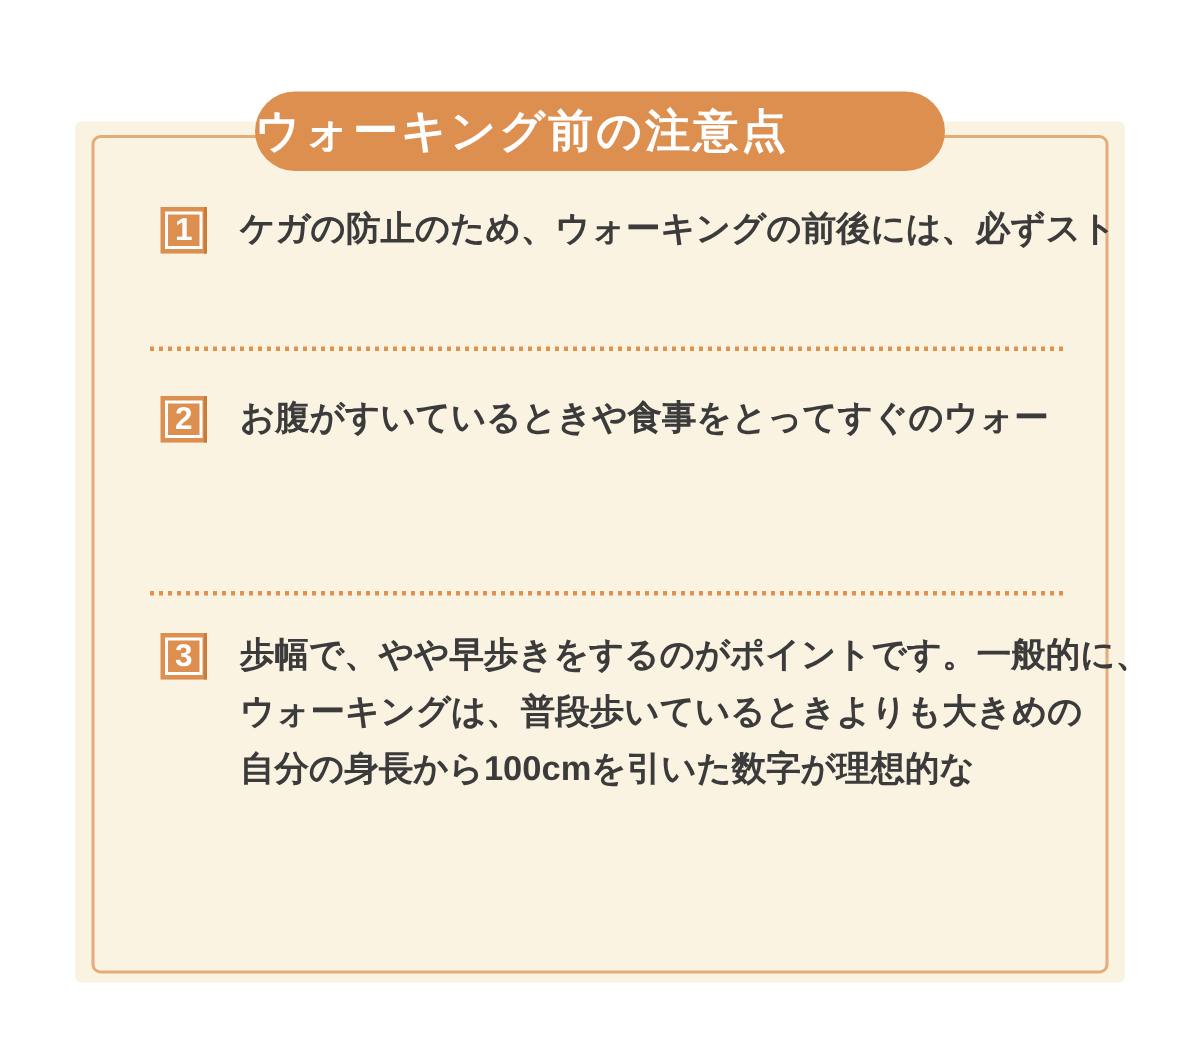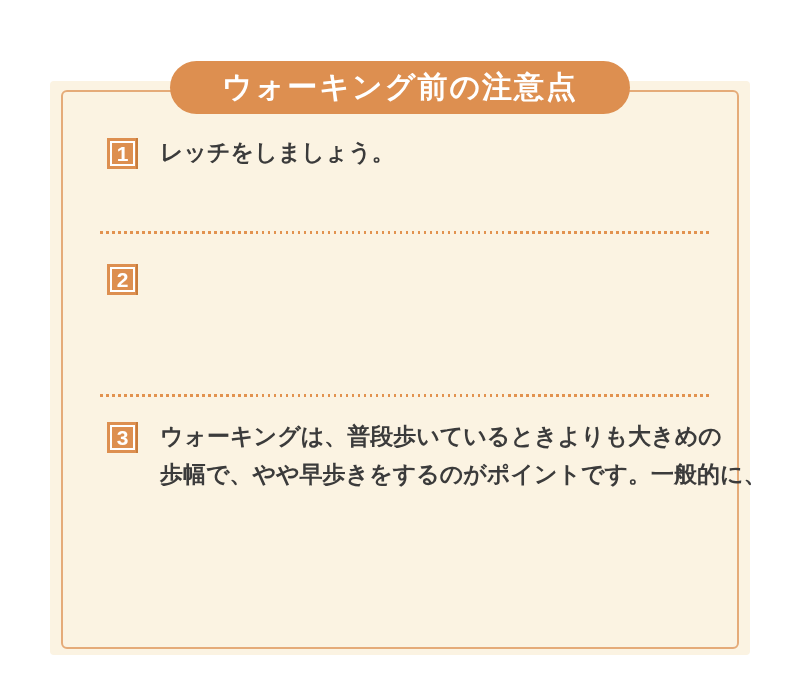--- a/index.html
+++ b/index.html
@@ -40,21 +40,21 @@
   .title-badge {
     position: absolute;
     left: 170px;
     top: 61px;
     width: 460px;
     height: 53px;
     background: #DD8F50;
     border-radius: 27px;
     display: flex;
     align-items: center;
-    justify-content: center;
+    justify-content: flex-start;
   }
   .title-badge .title-text {
     color: #FFFFFF;
     font-size: 30px;
     font-weight: 700;
     letter-spacing: 2px;
     white-space: nowrap;
   }
   
   .item {
@@ -113,35 +113,37 @@
   <div class="panel"></div>
   <div class="panel-border"></div>
 
   <div class="title-badge">
     <span class="title-text">ウォーキング前の注意点</span>
   </div>
 
   <div class="item item-1">
     <div class="num-badge">1</div>
     <div class="item-text">
-      <span class="line">レッチをしましょう。</span>
+      <span class="line">ケガの防止のため、ウォーキングの前後には、必ずスト</span>
     </div>
   </div>
 
   <div class="dotted-sep sep-1"></div>
 
   <div class="item item-2">
     <div class="num-badge">2</div>
     <div class="item-text">
+      <span class="line">お腹がすいているときや食事をとってすぐのウォー</span>
     </div>
   </div>
 
   <div class="dotted-sep sep-2"></div>
 
   <div class="item item-3">
     <div class="num-badge">3</div>
     <div class="item-text">
+      <span class="line">歩幅で、やや早歩きをするのがポイントです。一般的に、</span>
       <span class="line">ウォーキングは、普段歩いているときよりも大きめの</span>
-      <span class="line">歩幅で、やや早歩きをするのがポイントです。一般的に、</span>
+      <span class="line">自分の身長から100cmを引いた数字が理想的な</span>
     </div>
   </div>
 
 </div>
 
 </body></html>

